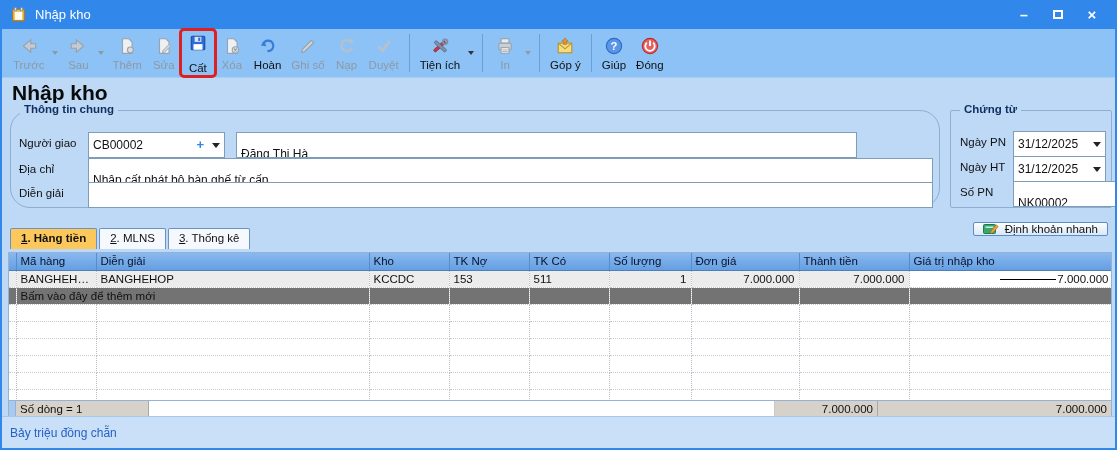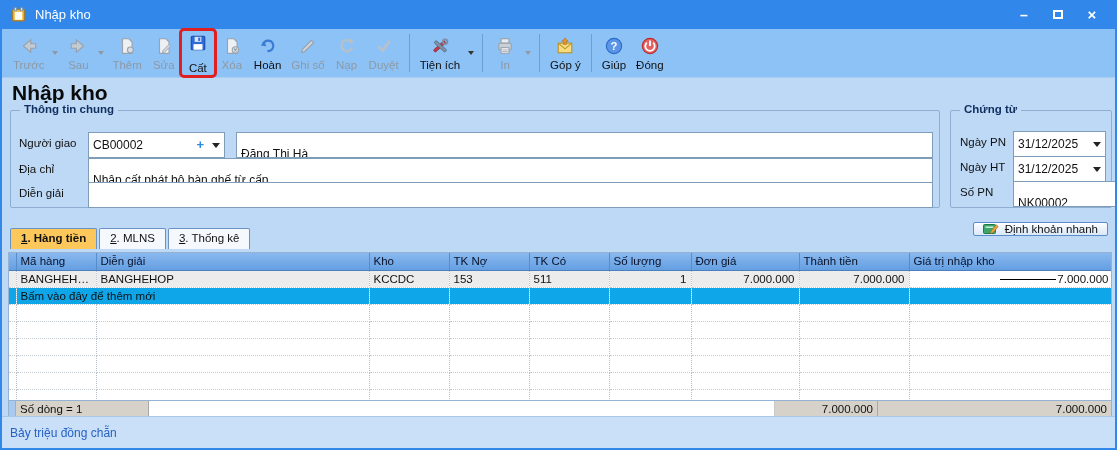--- a/index.html
+++ b/index.html
@@ -34,21 +34,21 @@
                 border-top:4px solid #333; }
   .tb-caret.disabled i { border-top-color:#8e99a4; }
   .tb-sep { width:1px; height:38px; background:#6d9fd6; margin:0 5px; }
 
   
   .page-title { position:absolute; top:81px; left:10px; font-size:21px; font-weight:bold; color:#0a0a0a; }
 
   .groupbox { position:absolute; border:1px solid #8fadd1; border-radius:2px; }
   .gb-title { position:absolute; top:-8px; left:9px; background:#bdd9f6; padding:0 4px;
               font-weight:bold; font-size:11.5px; color:#102e5e; }
-  .gb-general { left:8px; top:110px; width:930px; height:98px; }
+  .gb-general { left:8px; top:110px; width:930px; height:98px;border-radius:20px; }
   .gb-doc { left:948px; top:110px; width:162px; height:98px; }
 
   .fld-label { position:absolute; font-size:11.5px; color:#111; }
   .textbox { position:absolute; height:20px; background:#fff; border:1px solid #7f9db9;
              font-size:12px; padding:12px 4px; line-height:18px; white-space:nowrap; overflow:hidden; }
   .combo { display:flex; align-items:center; }
   .combo .val { flex:1 1 auto; overflow:hidden; }
   .combo-plus { color:#2b8ae0; font-size:13px; font-weight:bold; margin-right:6px; }
   .dd-caret { width:0; height:0; border-left:4px solid transparent; border-right:4px solid transparent;
               border-top:5px solid #222; margin-left:2px; }
@@ -72,21 +72,21 @@
                overflow:hidden; white-space:nowrap; text-overflow:ellipsis; }
   table.grid th { background:linear-gradient(#8ab8ef,#649fe2); color:#08122a; text-align:left;
                border-right:1px solid #5a8cc8; border-bottom:1px solid #4c80bd; }
   table.grid td { border-right:1px dotted #b4bcc6; border-bottom:1px dotted #c6ccd4; background:#fff; }
   td.strip, th.strip { padding:0; }
   td.strip { background:#a9c9ee; border-right:1px solid #8fb2dd; }
   tr.datarow td { background:#ececec; }
   tr.datarow td.cell-edit { background:#fff; text-align:right; }
   .edit-line { display:inline-block; width:56px; border-bottom:1px solid #000; height:1px;
                vertical-align:middle; margin-right:1px; }
-  tr.addrow td { background:#0ea5e9; }
+  tr.addrow td { background:#737373; }
   td.num { text-align:right; }
 
   
   .grid-footer { position:absolute; left:6px; top:400px; width:1104px; height:18px; display:flex;
                  background:#fff; border:1px solid #94b2d4; font-size:11.5px; }
   .grid-footer .fstrip { width:7px; background:#a9c9ee; border-right:1px solid #8fb2dd; }
   .gf-cell { background:#d6d2ca; border-right:1px solid #a8a8a8; padding:1px 4px; line-height:15px; }
   .gf-label { width:133px; }
   .gf-fill { flex:1 1 auto; background:#fff; border-right:1px solid #c8c8c8; }
   .gf-total1 { width:103px; text-align:right; }
@@ -301,21 +301,21 @@
 
   <div class="groupbox gb-general">
     <span class="gb-title">Thông tin chung</span>
 
     <span class="fld-label" style="left:8px; top:26px;">Người giao</span>
     <div class="textbox combo" style="left:77px; top:21px; width:137px;">
       <span class="val">CB00002</span>
       <span class="combo-plus">+</span>
       <span class="dd-caret"></span>
     </div>
-    <div class="textbox" style="left:225px; top:21px; width:697px;">Đặng Thị Hà</div>
+    <div class="textbox" style="left:225px; top:21px; width:621px;">Đặng Thị Hà</div>
 
     <span class="fld-label" style="left:8px; top:52px;">Địa chỉ</span>
     <div class="textbox" style="left:77px; top:47px; width:845px;">Nhập cất phát bộ bàn ghế từ cấp</div>
 
     <span class="fld-label" style="left:8px; top:76px;">Diễn giải</span>
     <div class="textbox" style="left:77px; top:71px; width:845px;"></div>
   </div>
 
   <div class="groupbox gb-doc">
     <span class="gb-title">Chứng từ</span>

